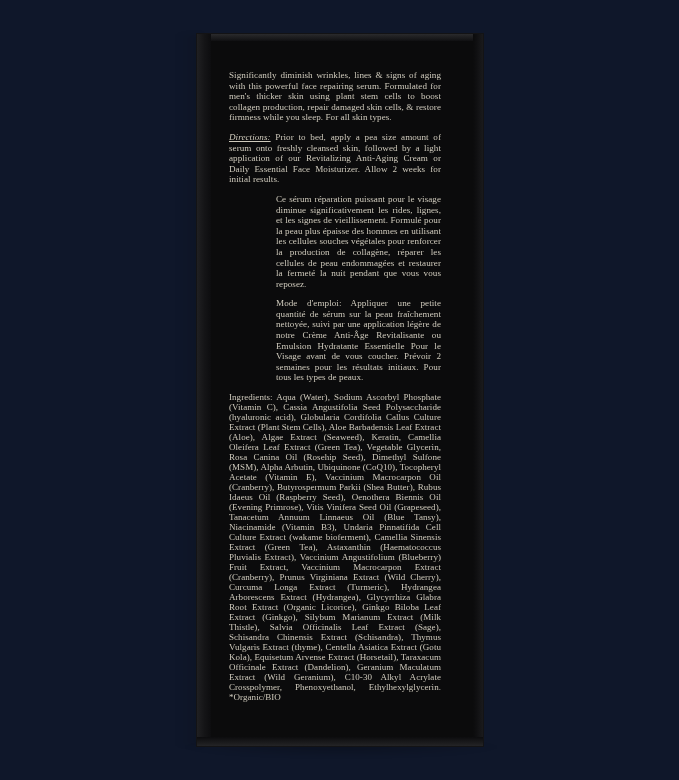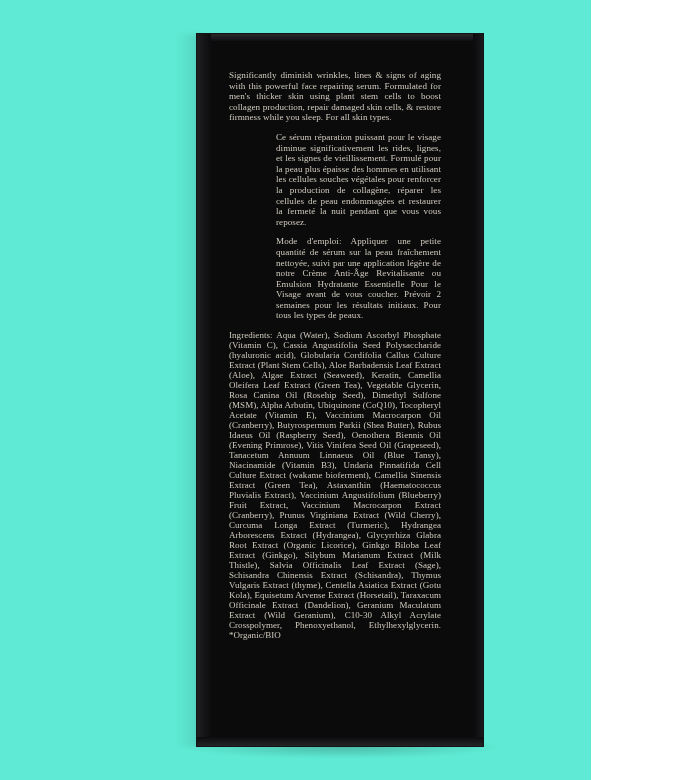--- a/index.html
+++ b/index.html
@@ -12,23 +12,23 @@
     height: 780px;
     position: relative;
     font-family: "Liberation Serif", serif;
     overflow: hidden;
   }
 
   #product-photo {
     position: absolute;
     left: 0;
     top: 0;
-    width: 591px;
+    width: 679px;
     height: 780px;
-    background: #5eead4;
+    background: #0f172a;
   }
 
   
   .box {
     position: absolute;
     left: 197px;
     top: 34px;
     width: 286px;
     height: 712px;
     background: #0b0b0c;
@@ -129,20 +129,21 @@
 
   <div class="box">
     <div class="box-top-fold"></div>
     <div class="box-left-edge"></div>
     <div class="box-right-edge"></div>
     <div class="box-bottom-fold"></div>
 
     <div class="panel-text">
       <p class="para">Significantly diminish wrinkles, lines &amp; signs of aging with this powerful face repairing serum. Formulated for men's thicker skin using plant stem cells to boost collagen production, repair damaged skin cells, &amp; restore firmness while you sleep. For all skin types.</p>
 
+      <p class="para"><span class="lead">Directions:</span> <span>Prior to bed, apply a pea size amount of serum onto freshly cleansed skin, followed by a light application of our Revitalizing Anti-Aging Cream or Daily Essential Face Moisturizer. Allow 2 weeks for initial results.</span></p>
 
       <p class="para fr">Ce sérum réparation puissant pour le visage diminue significativement les rides, lignes, et les signes de vieillissement. Formulé pour la peau plus épaisse des hommes en utilisant les cellules souches végétales pour renforcer la production de collagène, réparer les cellules de peau endommagées et restaurer la fermeté la nuit pendant que vous vous reposez.</p>
 
       <p class="para fr">Mode d'emploi: Appliquer une petite quantité de sérum sur la peau fraîchement nettoyée, suivi par une application légère de notre Crème Anti-Âge Revitalisante ou Emulsion Hydratante Essentielle Pour le Visage avant de vous coucher. Prévoir 2 semaines pour les résultats initiaux. Pour tous les types de peaux.</p>
 
       <p class="para ingredients">Ingredients: Aqua (Water), Sodium Ascorbyl Phosphate (Vitamin C), Cassia Angustifolia Seed Polysaccharide (hyaluronic acid), Globularia Cordifolia Callus Culture Extract (Plant Stem Cells), Aloe Barbadensis Leaf Extract (Aloe), Algae Extract (Seaweed), Keratin, Camellia Oleifera Leaf Extract (Green Tea), Vegetable Glycerin, Rosa Canina Oil (Rosehip Seed), Dimethyl Sulfone (MSM), Alpha Arbutin, Ubiquinone (CoQ10), Tocopheryl Acetate (Vitamin E), Vaccinium Macrocarpon Oil (Cranberry), Butyrospermum Parkii (Shea Butter), Rubus Idaeus Oil (Raspberry Seed), Oenothera Biennis Oil (Evening Primrose), Vitis Vinifera Seed Oil (Grapeseed), Tanacetum Annuum Linnaeus Oil (Blue Tansy), Niacinamide (Vitamin B3), Undaria Pinnatifida Cell Culture Extract (wakame bioferment), Camellia Sinensis Extract (Green Tea), Astaxanthin (Haematococcus Pluvialis Extract), Vaccinium Angustifolium (Blueberry) Fruit Extract, Vaccinium Macrocarpon Extract (Cranberry), Prunus Virginiana Extract (Wild Cherry), Curcuma Longa Extract (Turmeric), Hydrangea Arborescens Extract (Hydrangea), Glycyrrhiza Glabra Root Extract (Organic Licorice), Ginkgo Biloba Leaf Extract (Ginkgo), Silybum Marianum Extract (Milk Thistle), Salvia Officinalis Leaf Extract (Sage), Schisandra Chinensis Extract (Schisandra), Thymus Vulgaris Extract (thyme), Centella Asiatica Extract (Gotu Kola), Equisetum Arvense Extract (Horsetail), Taraxacum Officinale Extract (Dandelion), Geranium Maculatum Extract (Wild Geranium), C10-30 Alkyl Acrylate Crosspolymer, Phenoxyethanol, Ethylhexylglycerin. *Organic/BIO</p>
     </div>
   </div>
 
 </div>

